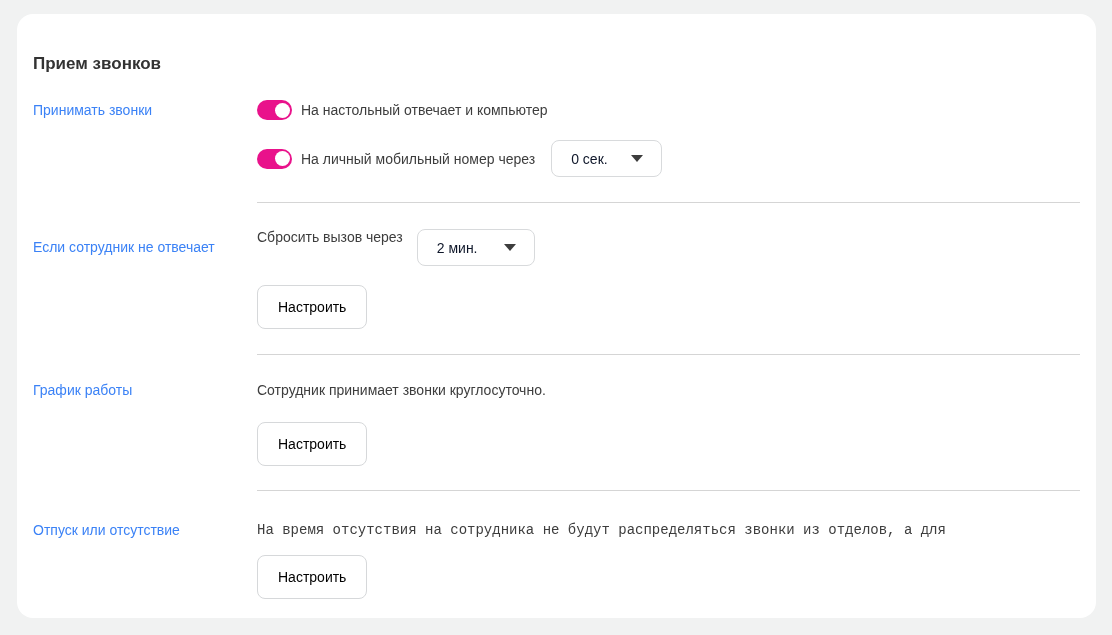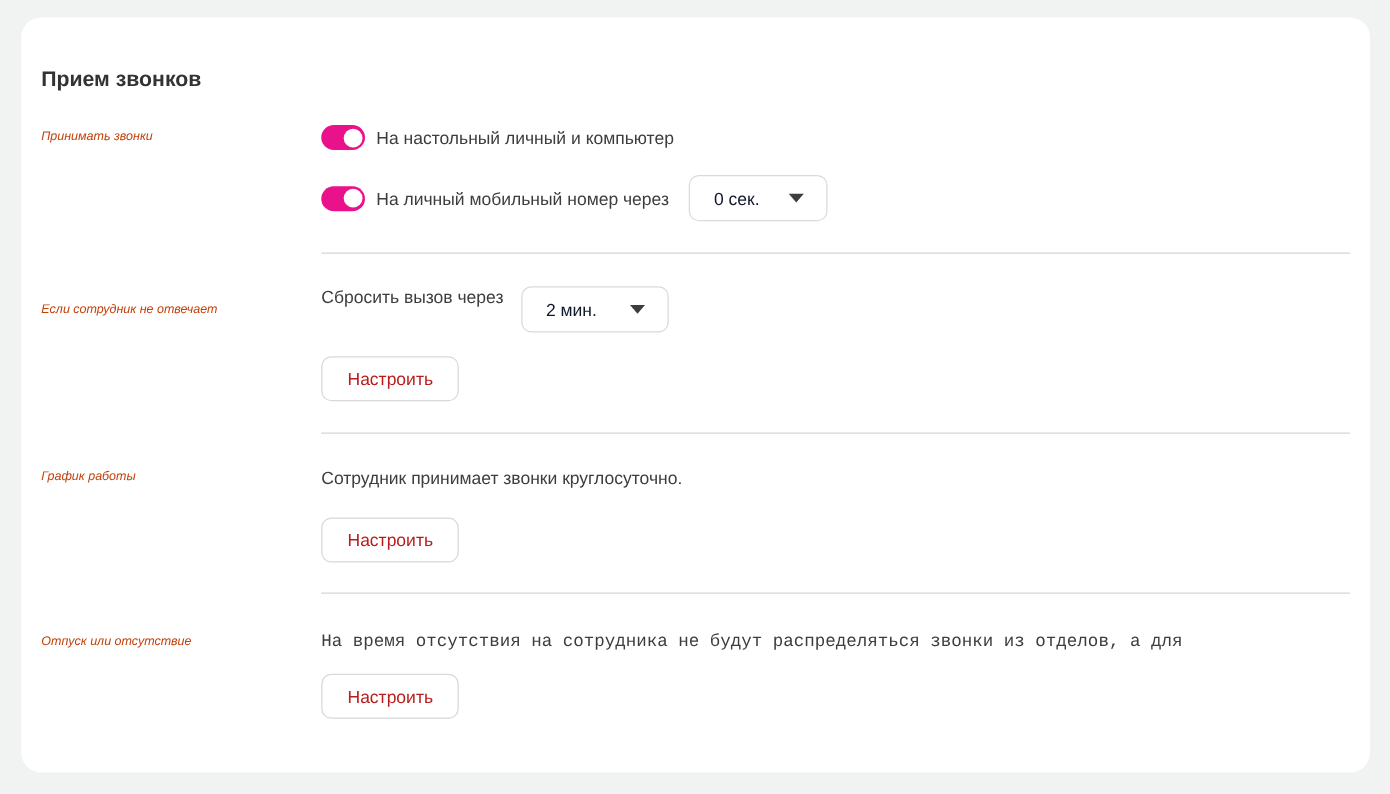--- a/index.html
+++ b/index.html
@@ -28,23 +28,22 @@
     font-size: 17px;
     line-height: 20px;
     font-weight: 700;
     color: #333333;
     margin: 0 0 26px 0;
   }
   .section { display: flex; }
   .label-col {
     width: 224px;
     flex-shrink: 0;
-    font-size: 10px;
-    color: #c2410c;
-    font-style: italic;
+    font-size: 14px;
+    color: #3b82f6;
   }
   .content-col { flex: 1; min-width: 0; }
 
   
   .toggle-row { display: flex; align-items: center; height: 20px; }
   .toggle-row.with-select { height: 37px; margin-top: 20px; }
   .toggle {
     width: 35px; height: 20px;
     border-radius: 10px;
     background: #e9128b;
@@ -82,29 +81,29 @@
     width: 0; height: 0;
     border-left: 6.5px solid transparent;
     border-right: 6.5px solid transparent;
     border-top: 7.5px solid #3d3d3d;
     margin-left: 10px;
   }
 
   
   .btn {
     display: inline-block;
-    height: 36px;
+    height: 44px;
     box-sizing: border-box;
     padding: 0 20px;
     border: 1px solid #d6d8da;
     border-radius: 8px;
     background: #ffffff;
     font-family: "Liberation Sans", sans-serif;
     font-size: 14px;
-    color: #b91c1c;
+    color: #000000;
     cursor: pointer;
     line-height: 34px;
   }
 
   .divider {
     height: 1px;
     background: #d5d5d5;
     margin-left: 224px;
   }
   .divider.d1 { margin-top: 25px; }
@@ -132,21 +131,21 @@
 
   <h1 class="title">Прием звонков</h1>
 
   <div class="section sec1">
     <div class="label-col">Принимать звонки</div>
     <div class="content-col">
       <div class="toggle-row">
         <div class="toggle">
           <div class="knob"></div>
         </div>
-        <span class="toggle-label">На настольный личный и компьютер</span>
+        <span class="toggle-label">На настольный отвечает и компьютер</span>
       </div>
       <div class="toggle-row with-select">
         <div class="toggle">
           <div class="knob"></div>
         </div>
         <span class="toggle-label">На личный мобильный номер через</span>
         <div class="select w1">
           <span>0 сек.</span>
           <span class="caret"></span>
         </div>

